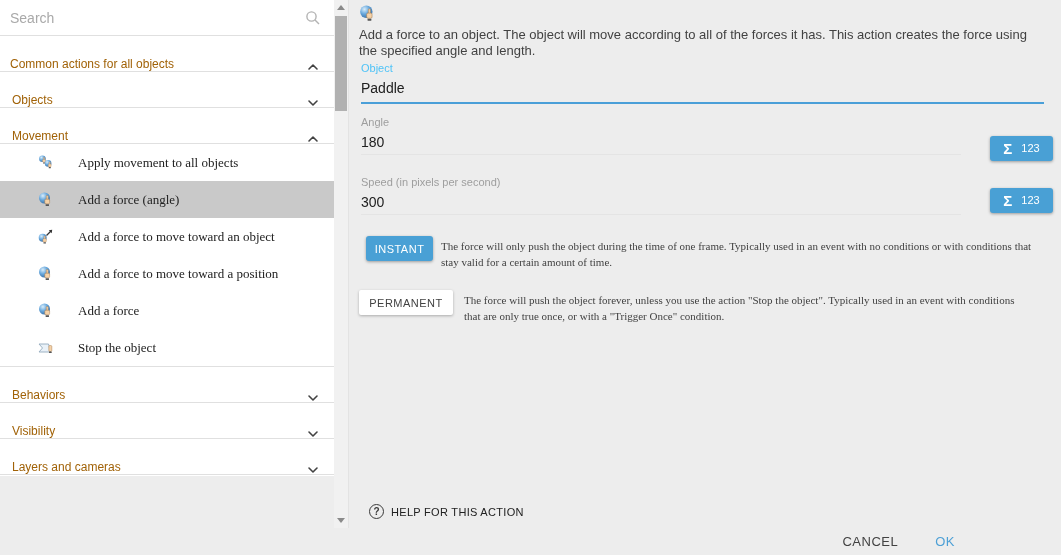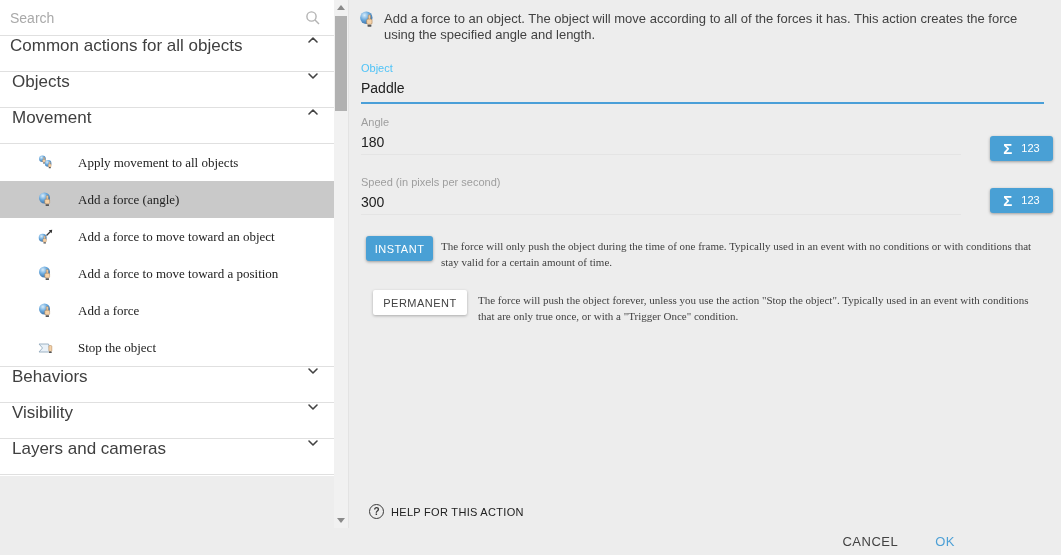--- a/index.html
+++ b/index.html
@@ -20,22 +20,22 @@
   .search-input {
     border:none; outline:none; background:transparent;
     margin-left:10px; width:270px; font-size:14px; color:#212121;
     font-family:"Liberation Sans", sans-serif;
   }
   .search-input::placeholder { color:#a9a9a9; }
   .search-icon { position:absolute; right:13px; top:10px; width:16px; height:16px; }
 
   .srow.header {
     height:36px; border-bottom:1px solid #e0e0e0;
-    display:flex; align-items:flex-start;
-    font-size:17px; color:#404040; cursor:pointer;
+    display:flex; align-items:flex-end;
+    font-size:12px; color:#a16207; cursor:pointer;
   }
   .srow.header.lvl0 { padding-left:10px; }
   .srow.header.lvl1 { padding-left:12px; }
   .chev { margin-left:auto; margin-right:15px; flex:none; }
 
   .items-block { border-bottom:1px solid #e0e0e0;font-family:Liberation Serif, serif; }
   .srow.item {
     height:37px; display:flex; align-items:center;
     font-size:13px; color:#212121; cursor:pointer;
   }
@@ -54,21 +54,21 @@
   .sb-down { bottom:0; }
   .tri-up { width:0; height:0; border-left:4px solid transparent; border-right:4px solid transparent; border-bottom:5px solid #8a8a8a; }
   .tri-down { width:0; height:0; border-left:4px solid transparent; border-right:4px solid transparent; border-top:5px solid #8a8a8a; }
   .sb-thumb { position:absolute; left:1px; top:16px; width:12px; height:95px; background:#b1b1b1; }
 
   
   .panel {
     position:absolute; left:348px; top:0; width:713px; height:528px;
     background:#ededed; border-left:1px solid #e3e3e3;
   }
-  .desc-row { position:absolute; left:10px; top:8px; right:22px; display:flex; align-items:flex-start; }
+  .desc-row { position:absolute; left:10px; top:2px; right:22px; display:flex; align-items:flex-start;flex-direction:column; }
   .desc-icon { flex:none; width:18px; height:20px; margin-right:7px; margin-top:2px; }
   .desc-text { font-size:13px; line-height:16px; color:#424242; padding-top:3px; }
 
   .field { position:absolute; left:12px; right:17px; }
   .field-label { font-size:11px; display:block; margin-bottom:3px; }
   .field-label.focused { color:#4fc3f7; }
   .field-label.idle { color:#9e9e9e; }
   .field-input {
     display:block; width:100%; border:none; outline:none; background:transparent;
     font-size:14px; color:#212121; font-family:"Liberation Sans", sans-serif;
@@ -85,21 +85,21 @@
     color:#ffffff; display:flex; align-items:center; justify-content:center; gap:9px;
     box-shadow:0 1px 3px rgba(0,0,0,0.35);
   }
   .expr-btn .sigma { font-size:15px; font-weight:bold; line-height:1; }
   .expr-btn .e123 { font-size:11px; line-height:1; }
   .expr-btn.b1 { top:136px; }
   .expr-btn.b2 { top:188px; }
 
   .mode-row { position:absolute; display:flex; align-items:flex-start; }
   .mode-row.instant { left:17px; top:236px; }
-  .mode-row.permanent { left:24px; top:290px; }
+  .mode-row.permanent { left:10px; top:290px; }
   .mode-btn {
     flex:none; height:25px; border:none; border-radius:3px; cursor:pointer;
     font-size:11px; letter-spacing:0.5px; font-family:"Liberation Sans", sans-serif;
     display:flex; align-items:center; justify-content:center;
   }
   .mode-btn.active { width:67px; background:#49a0d5; color:#ffffff; box-shadow:0 1px 3px rgba(0,0,0,0.35); }
   .mode-btn.inactive { width:94px; background:#ffffff; color:#424242; box-shadow:0 1px 3px rgba(0,0,0,0.28); border-radius:2px; }
   .mode-desc { font-size:11px; line-height:16px; color:#424242; margin-top:2px;font-family:Liberation Serif, serif; }
   .mode-row.instant .mode-desc { margin-left:8px; width:600px; }
   .mode-row.permanent .mode-desc { margin-left:11px; width:568px; }

